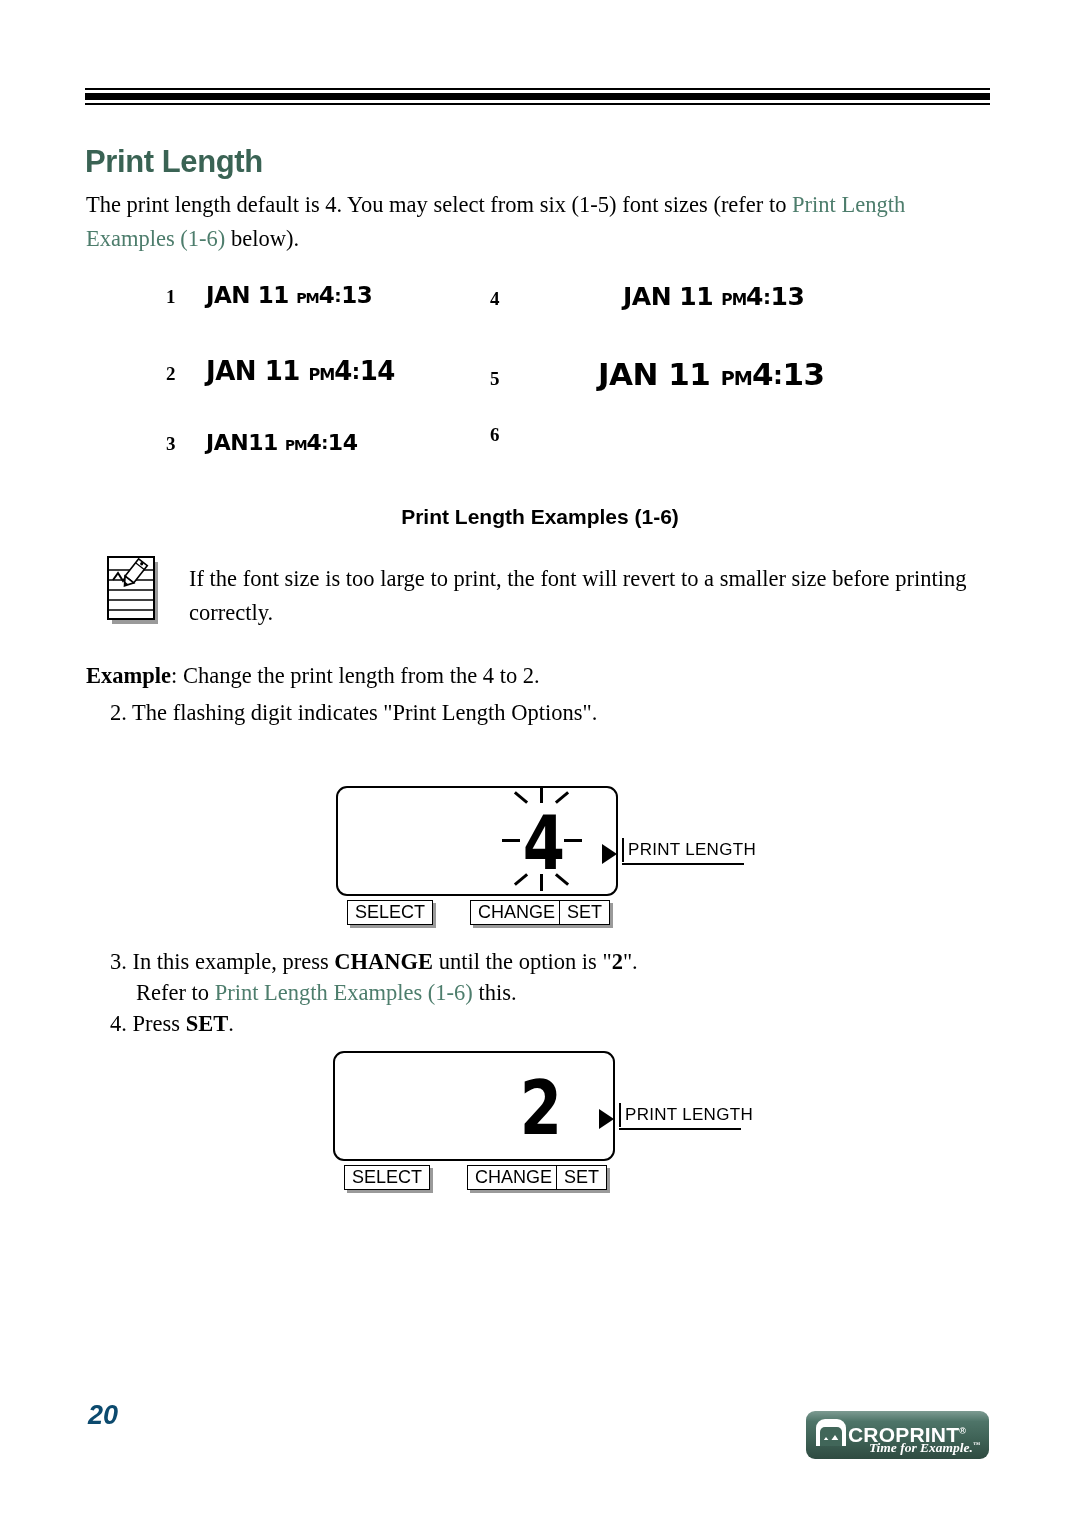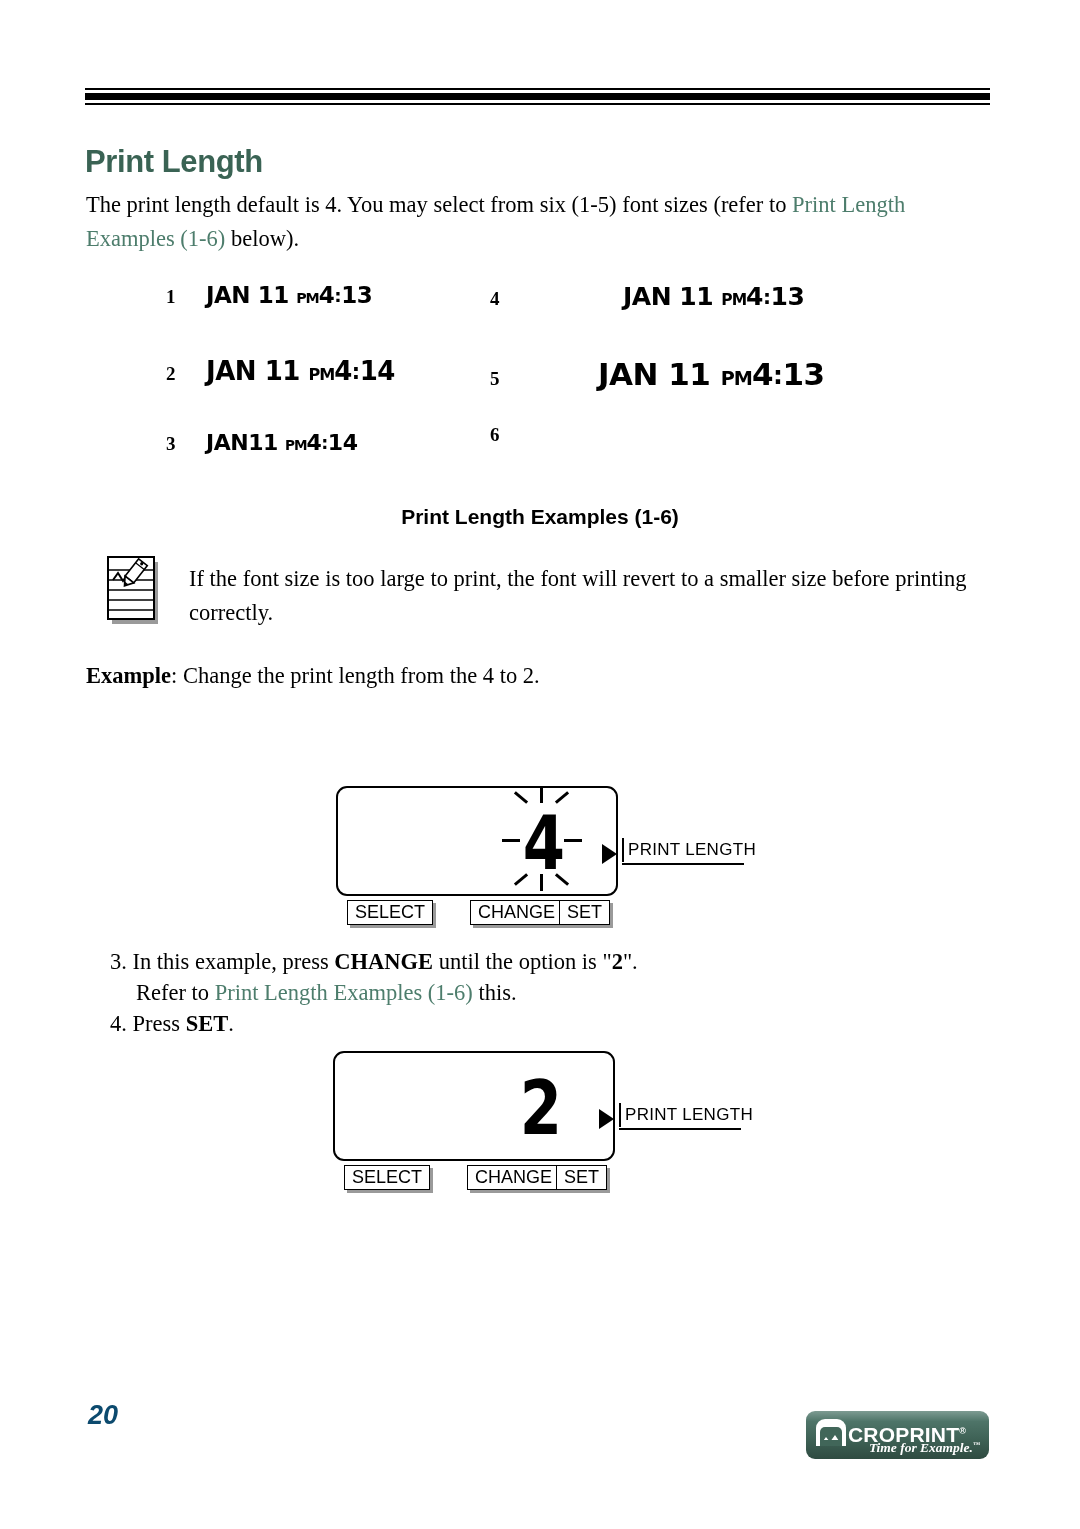--- a/index.html
+++ b/index.html
@@ -404,20 +404,21 @@
     </svg>
   </div>
   <div class="note-text">If the font size is too large to print, the font will revert to a smaller size before printing correctly.</div>
 </div>
 
 <div class="ex-lead">
   <b>Example</b><span>: Change the print length from the 4 to 2.</span>
 </div>
 
 <div class="steps-a">
+  <div class="step-row">2. The flashing digit indicates "Print Length Options".</div>
 </div>
 
 <div class="device" style="left:336px; top:786px; width:420px; height:145px;">
   <div class="lcd"></div>
 
   <div class="flash" style="left:152px; top:-4px;">
     <span style="left:52px; top:4px;  width:3px;  height:17px;"></span>
     <span style="left:25px; top:14px; width:16px; height:3px; transform:rotate(40deg);"></span>
     <span style="left:66px; top:14px; width:16px; height:3px; transform:rotate(-40deg);"></span>
     <span style="left:14px; top:57px; width:18px; height:3px;"></span>

